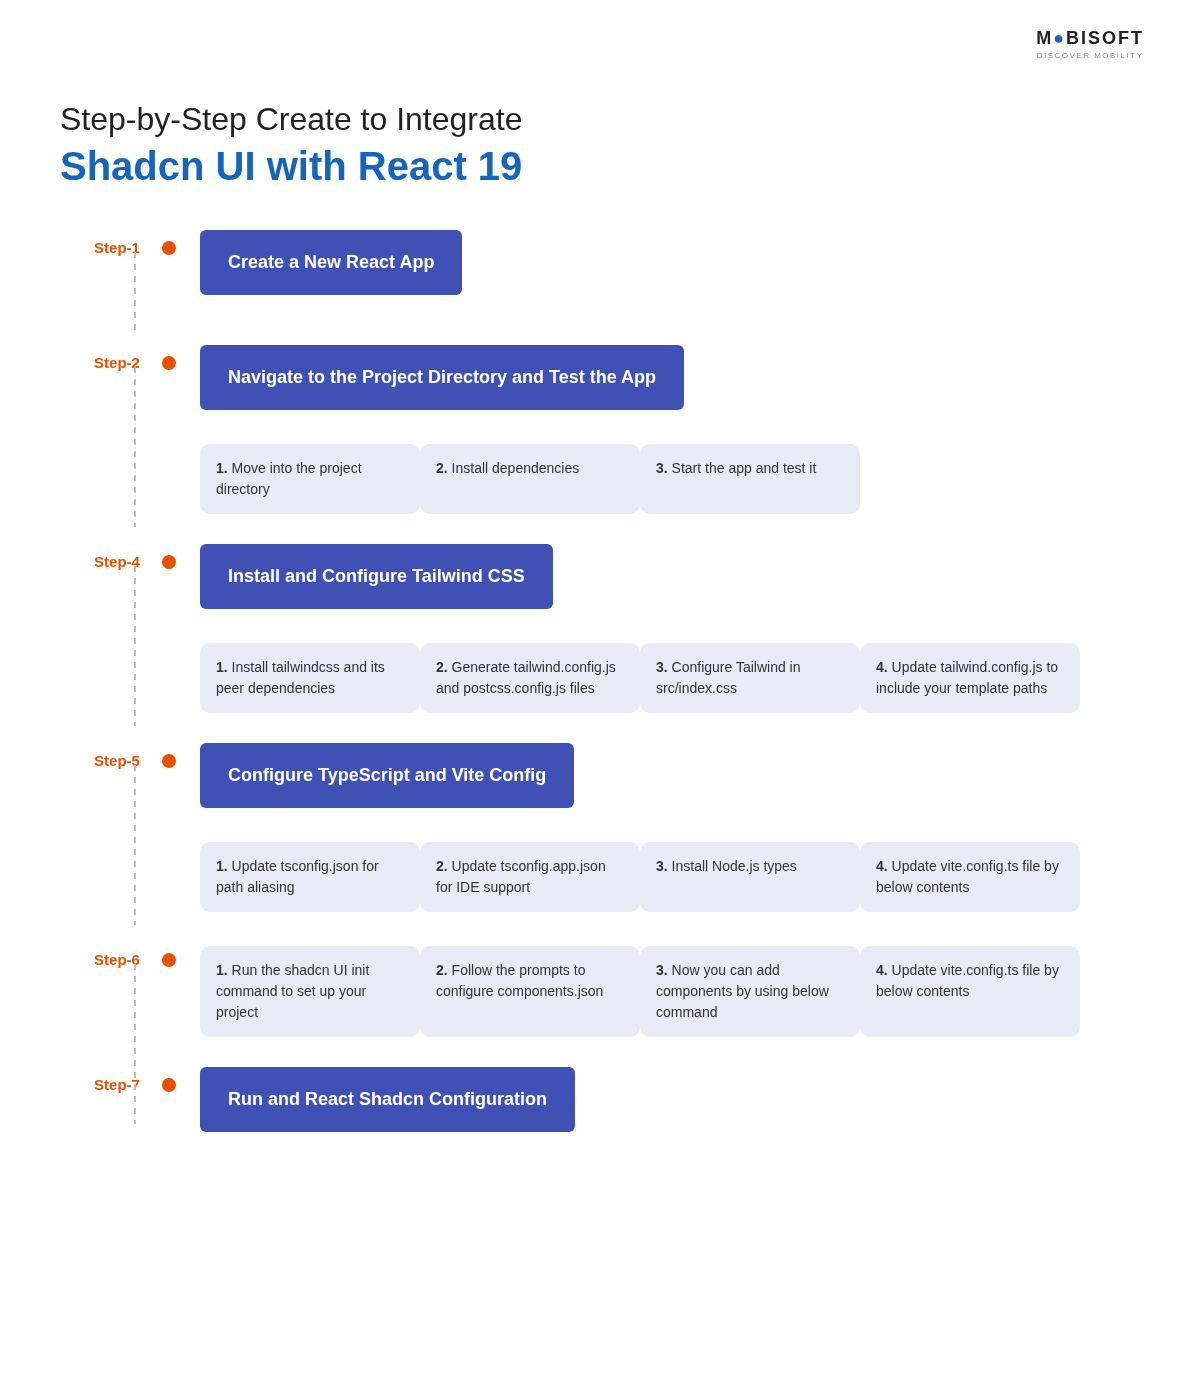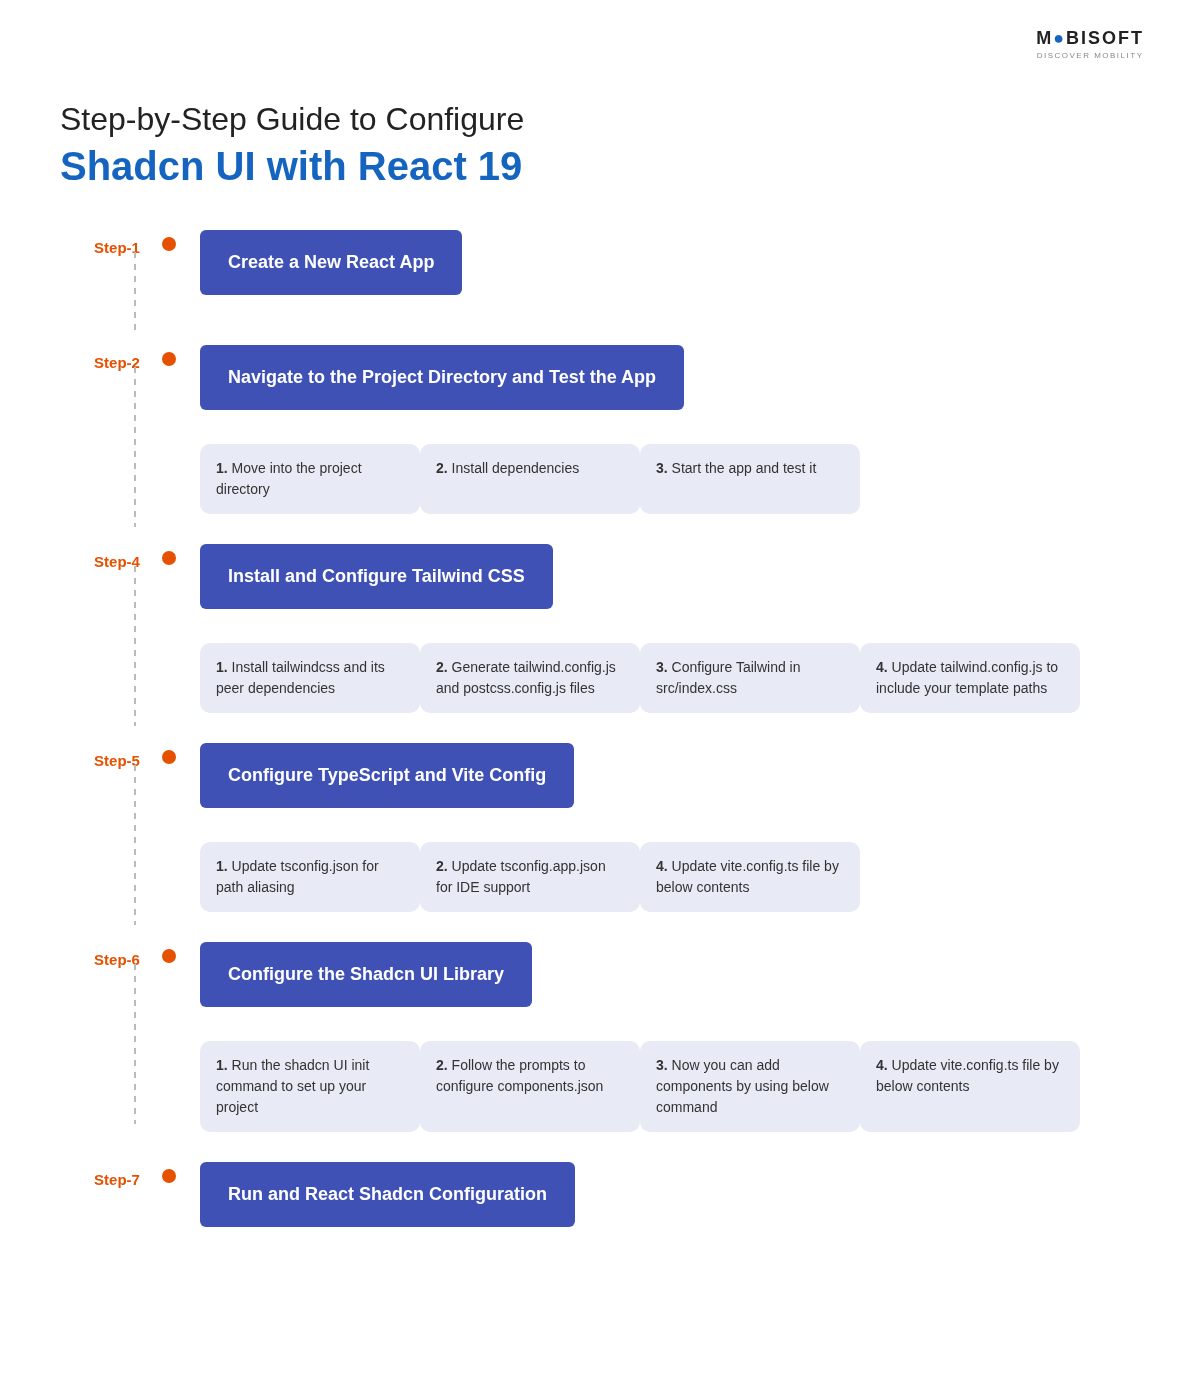--- a/index.html
+++ b/index.html
@@ -107,21 +107,21 @@
       position: absolute;
       left: 50%;
       top: 22px;
       transform: translateX(-50%);
       z-index: 1;
     }
 
     .step-indicator {
       display: flex;
       flex-direction: row;
-      align-items: flex-start;
+      align-items: flex-end;
       gap: 14px;
     }
 
     .step-content {
       flex: 1;
       margin-left: 20px;
       padding-top: 0;
       padding-bottom: 30px;
     }
 
@@ -158,21 +158,21 @@
 </head>
 <body>
 
 <div class="logo-area">
   <div class="logo-text">
     M<span>●</span>BISOFT
   </div>
   <div class="logo-sub">DISCOVER MOBILITY</div>
 </div>
 
-<div class="page-title-sub">Step-by-Step Guide to Configure</div>
+<div class="page-title-sub">Step-by-Step Create to Integrate</div>
 <div class="page-title-main">Shadcn UI with React 19</div>
 
 <div class="steps-container" id="steps-container">
     <div class="step-row">
       <div class="step-left">
         <div class="step-indicator">
           <span class="step-label">Step-1</span>
           <div class="step-dot"></div>
         </div>
         <div class="step-line" style="height: 80px;"></div>
@@ -212,32 +212,33 @@
       <div class="step-left">
         <div class="step-indicator">
           <span class="step-label">Step-5</span>
           <div class="step-dot"></div>
         </div>
         <div class="step-line" style="height: 160px;"></div>
       </div>
       <div class="step-content"><div class="step-header-btn">Configure TypeScript and Vite Config</div><div class="sub-items-row">
           <div class="sub-item-card"><strong>1.</strong> Update tsconfig.json for path aliasing</div>
           <div class="sub-item-card"><strong>2.</strong> Update tsconfig.app.json for IDE support</div>
+          <div class="sub-item-card"><strong>3.</strong> Install Node.js types</div>
           <div class="sub-item-card"><strong>4.</strong> Update vite.config.ts file by below contents</div>
         </div></div>
     </div>
     <div class="step-row">
       <div class="step-left">
         <div class="step-indicator">
           <span class="step-label">Step-6</span>
           <div class="step-dot"></div>
         </div>
         <div class="step-line" style="height: 160px;"></div>
       </div>
-      <div class="step-content"><div class="step-header-btn">Configure the Shadcn UI Library</div><div class="sub-items-row">
+      <div class="step-content"><div class="sub-items-row">
           <div class="sub-item-card"><strong>1.</strong> Run the shadcn UI init command to set up your project</div>
           <div class="sub-item-card"><strong>2.</strong> Follow the prompts to configure components.json</div>
           <div class="sub-item-card"><strong>3.</strong> Now you can add components by using below command</div>
           <div class="sub-item-card"><strong>4.</strong> Update vite.config.ts file by below contents</div>
         </div></div>
     </div>
     <div class="step-row">
       <div class="step-left">
         <div class="step-indicator">
           <span class="step-label">Step-7</span>

